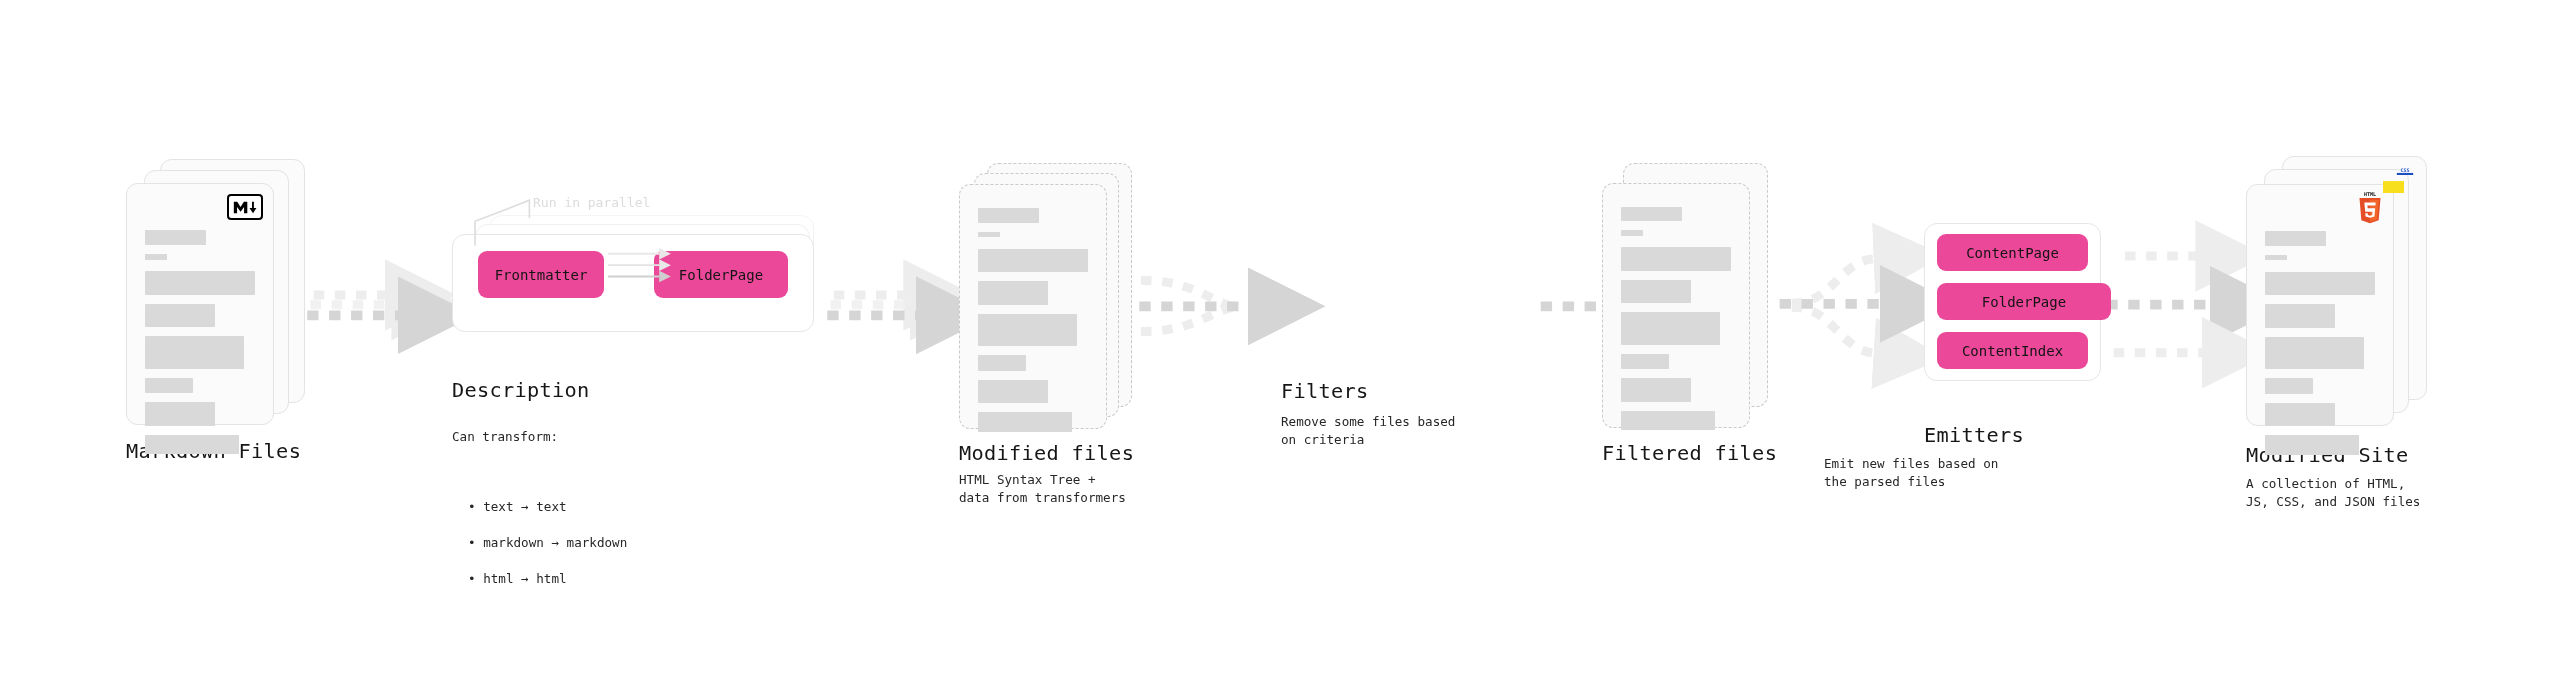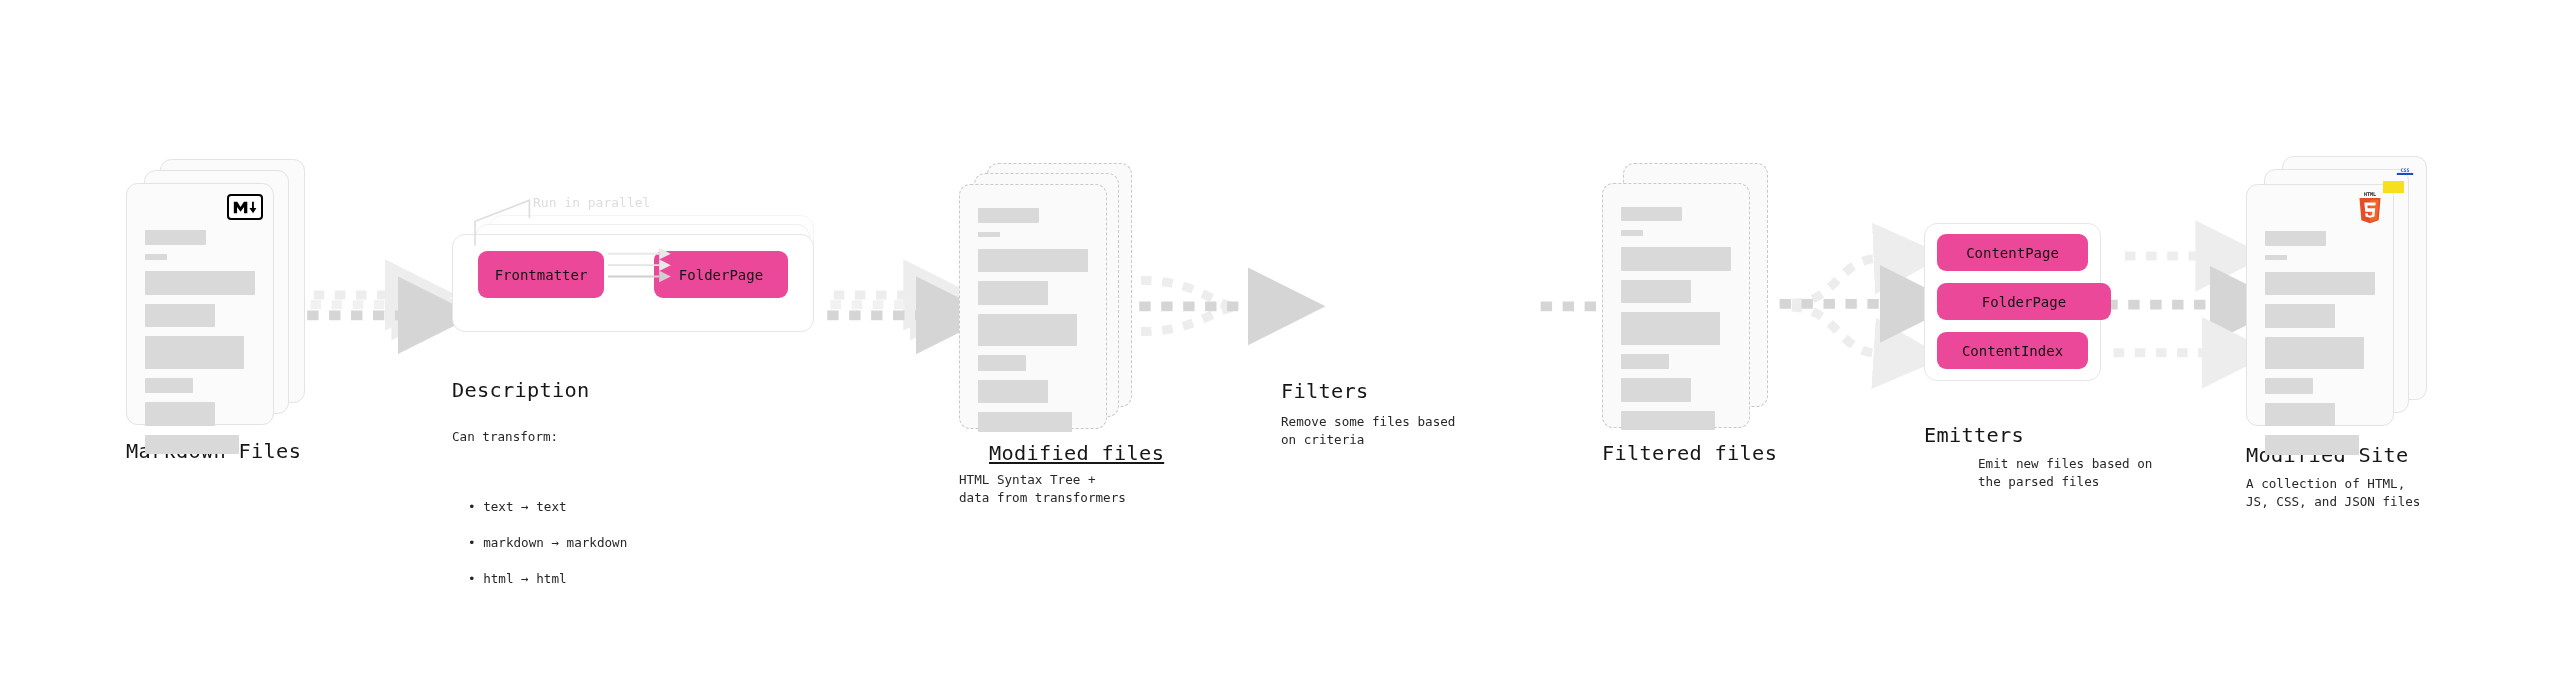--- a/index.html
+++ b/index.html
@@ -260,21 +260,21 @@
         <div class="bar" style="width:20%;  height:5.7px; margin-bottom:11.4px;"></div>
         <div class="bar" style="width:100%; height:23.6px;"></div>
         <div class="bar" style="width:64%;  height:23.6px;"></div>
         <div class="bar" style="width:90%;  height:32.5px;"></div>
         <div class="bar" style="width:44%;  height:15.4px;"></div>
         <div class="bar" style="width:64%;  height:23.6px;"></div>
         <div class="bar" style="width:85%;  height:19.5px;"></div>
       </div>
     </div>
   </div>
-  <div class="sec-title" style="left:989px; top:441px;text-decoration:underline;">Modified files</div>
+  <div class="sec-title" style="left:959px; top:441px;">Modified files</div>
   <div class="sec-sub" style="left:959px; top:471px;">HTML Syntax Tree +
 data from transformers</div>
 
   <div class="sec-title" style="left:1281px; top:379px;">Filters</div>
   <div class="sec-sub" style="left:1281px; top:413px;">Remove some files based
 on criteria</div>
 
   <div class="doc-stack" style="left:1602px; top:163px; width:187px; height:268px;">
     <div class="doc-card dashed mid" style="left:21px; top:0px;  width:145px; height:244px;"></div>
     <div class="doc-card dashed front" style="left:0px;  top:19.5px; width:148px; height:245px;">
@@ -292,21 +292,21 @@
   </div>
   <div class="sec-title" style="left:1602px; top:441px;">Filtered files</div>
 
   <div style="position:absolute; left:1924px; top:223px; width:187px; height:171px;">
     <div class="panel main" style="left:0; top:0; width:177px; height:158px;"></div>
     <div class="chip solid" style="left:13px; top:11.4px; width:151px; height:37px;">ContentPage</div>
     <div class="chip solid" style="left:13px; top:60px; width:174px; height:37px;">FolderPage</div>
     <div class="chip solid" style="left:13px; top:109px; width:151px; height:37px;">ContentIndex</div>
   </div>
   <div class="sec-title" style="left:1924px; top:423px;">Emitters</div>
-  <div class="sec-sub" style="left:1978px; top:455px;">Emit new files based on
+  <div class="sec-sub" style="left:1824px; top:455px;">Emit new files based on
 the parsed files</div>
 
   <div class="doc-stack" style="left:2246px; top:156px; width:195px; height:276px;">
     <div class="doc-card back" style="left:36px; top:0px; width:145px; height:244px;"></div>
     <div class="tech-badge" style="left:150px; top:7.3px;">
       <svg width="18" height="9.8" viewBox="0 0 22 12" aria-hidden="true">
         <text x="11" y="7" font-size="6" font-family="'DejaVu Sans Mono',monospace" font-weight="bold" fill="#1a4fc4" text-anchor="middle">CSS</text>
         <rect x="1" y="8.5" width="20" height="2.6" fill="#1a4fc4"></rect>
       </svg>
     </div>

